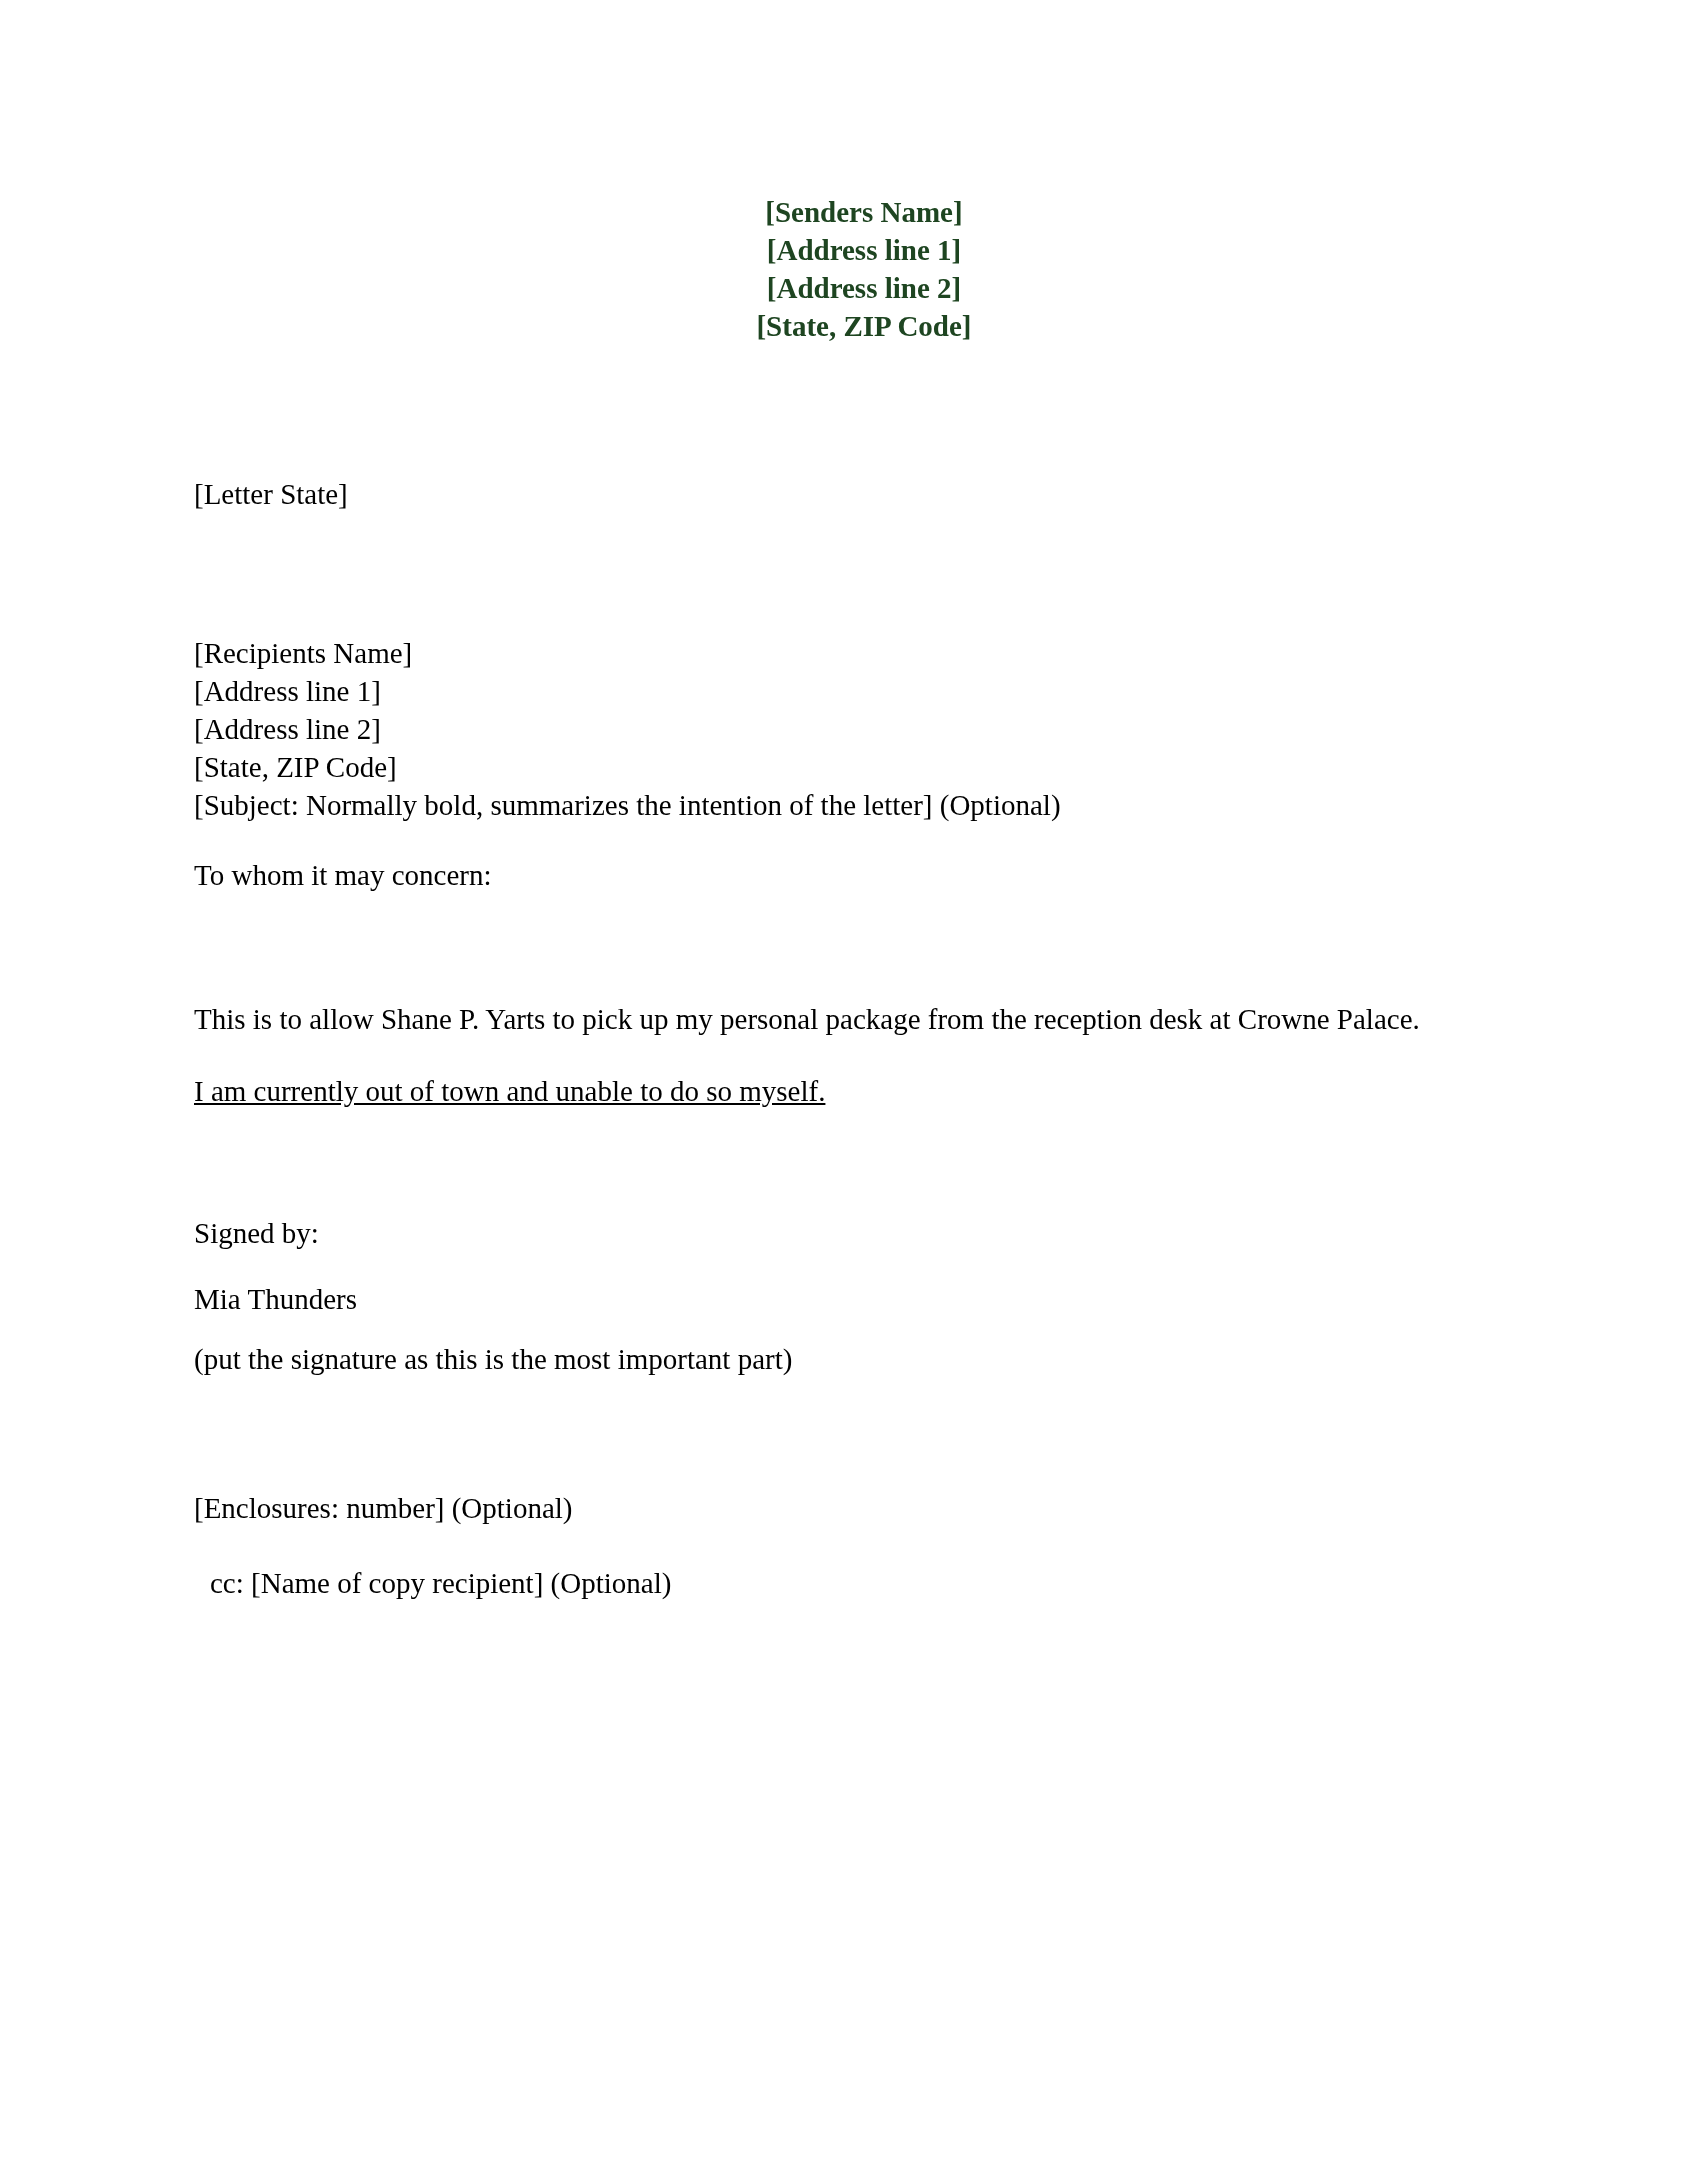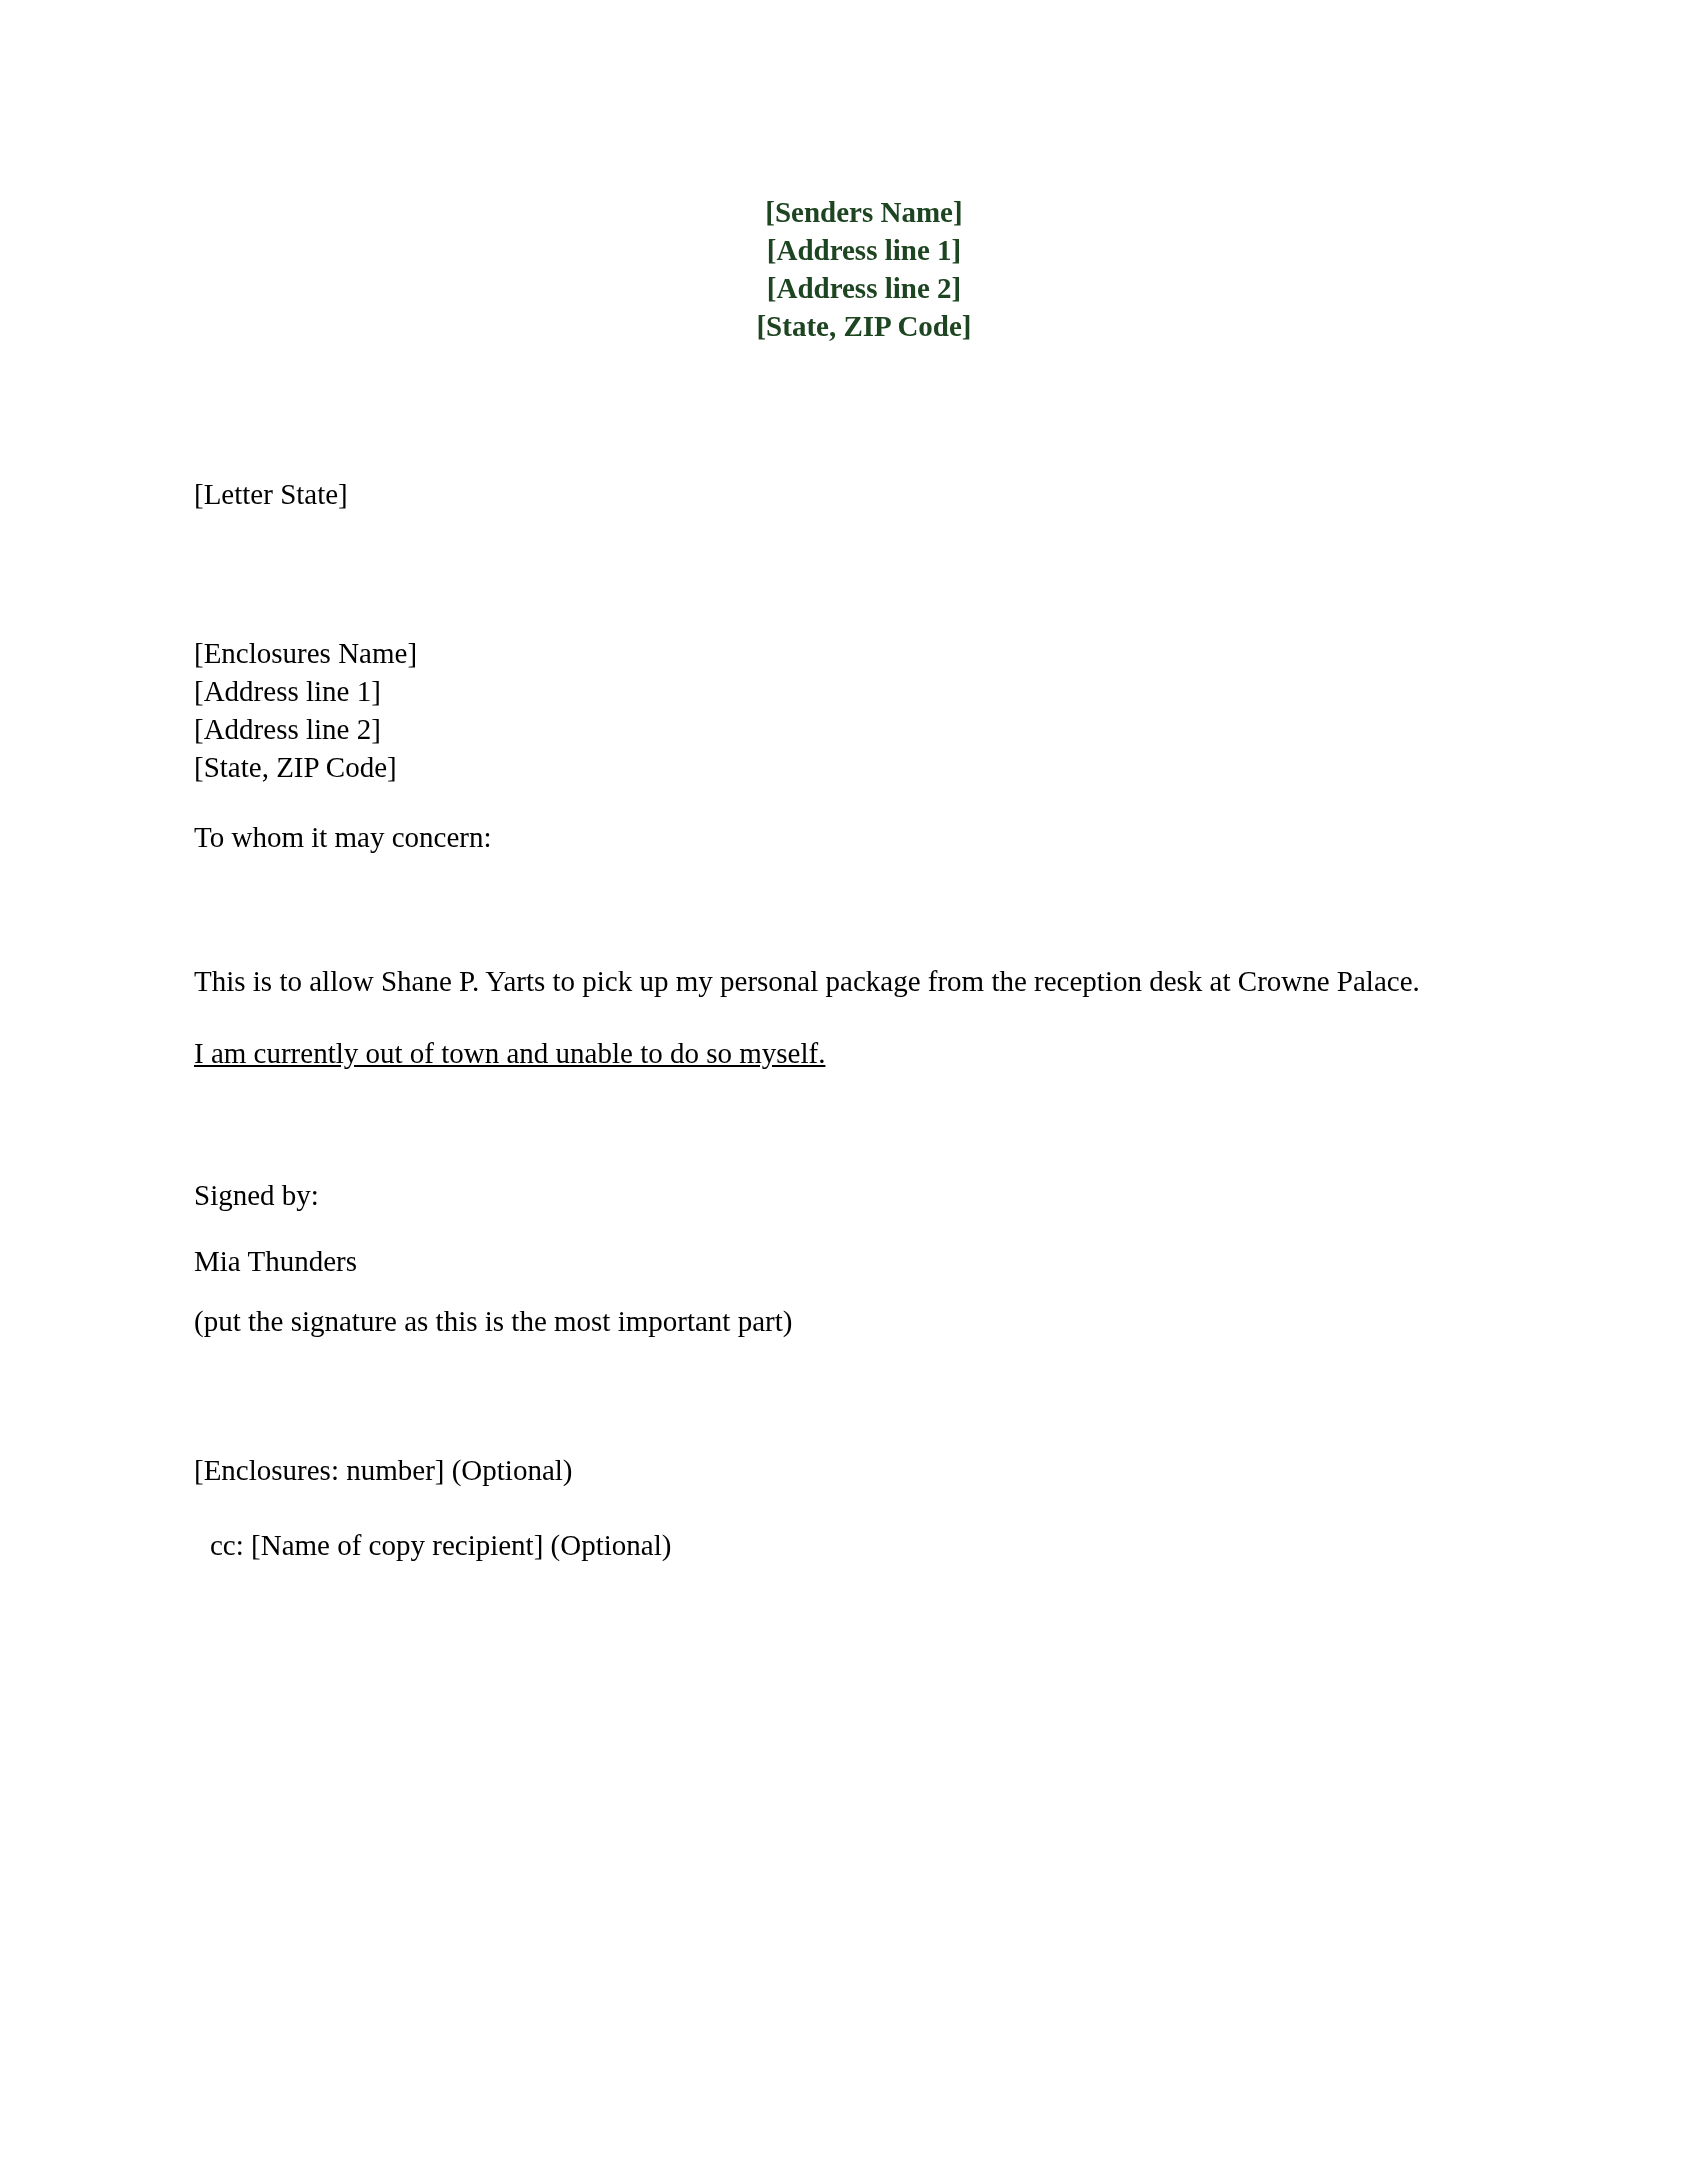--- a/index.html
+++ b/index.html
@@ -49,24 +49,25 @@
   <div class="sender-block">
     <div class="line">[Senders Name]</div>
     <div class="line">[Address line 1]</div>
     <div class="line">[Address line 2]</div>
     <div class="line">[State, ZIP Code]</div>
   </div>
 
   <div class="letter-date line">[Letter State]</div>
 
   <div class="recipient-block">
-    <div class="line">[Enclosures Name]</div>
+    <div class="line">[Recipients Name]</div>
     <div class="line">[Address line 1]</div>
     <div class="line">[Address line 2]</div>
     <div class="line">[State, ZIP Code]</div>
+    <div class="line">[Subject: Normally bold, summarizes the intention of the letter] (Optional)</div>
   </div>
 
   <div class="salutation line">To whom it may concern:</div>
 
   <div class="body-paragraph-1 line">This is to allow Shane P. Yarts to pick up my personal package from the reception desk at Crowne Palace.</div>
   <div class="body-paragraph-2 line">I am currently out of town and unable to do so myself.</div>
 
   <div class="signed-by line">Signed by:</div>
   <div class="signer-name line">Mia Thunders</div>
   <div class="signature-note line">(put the signature as this is the most important part)</div>

